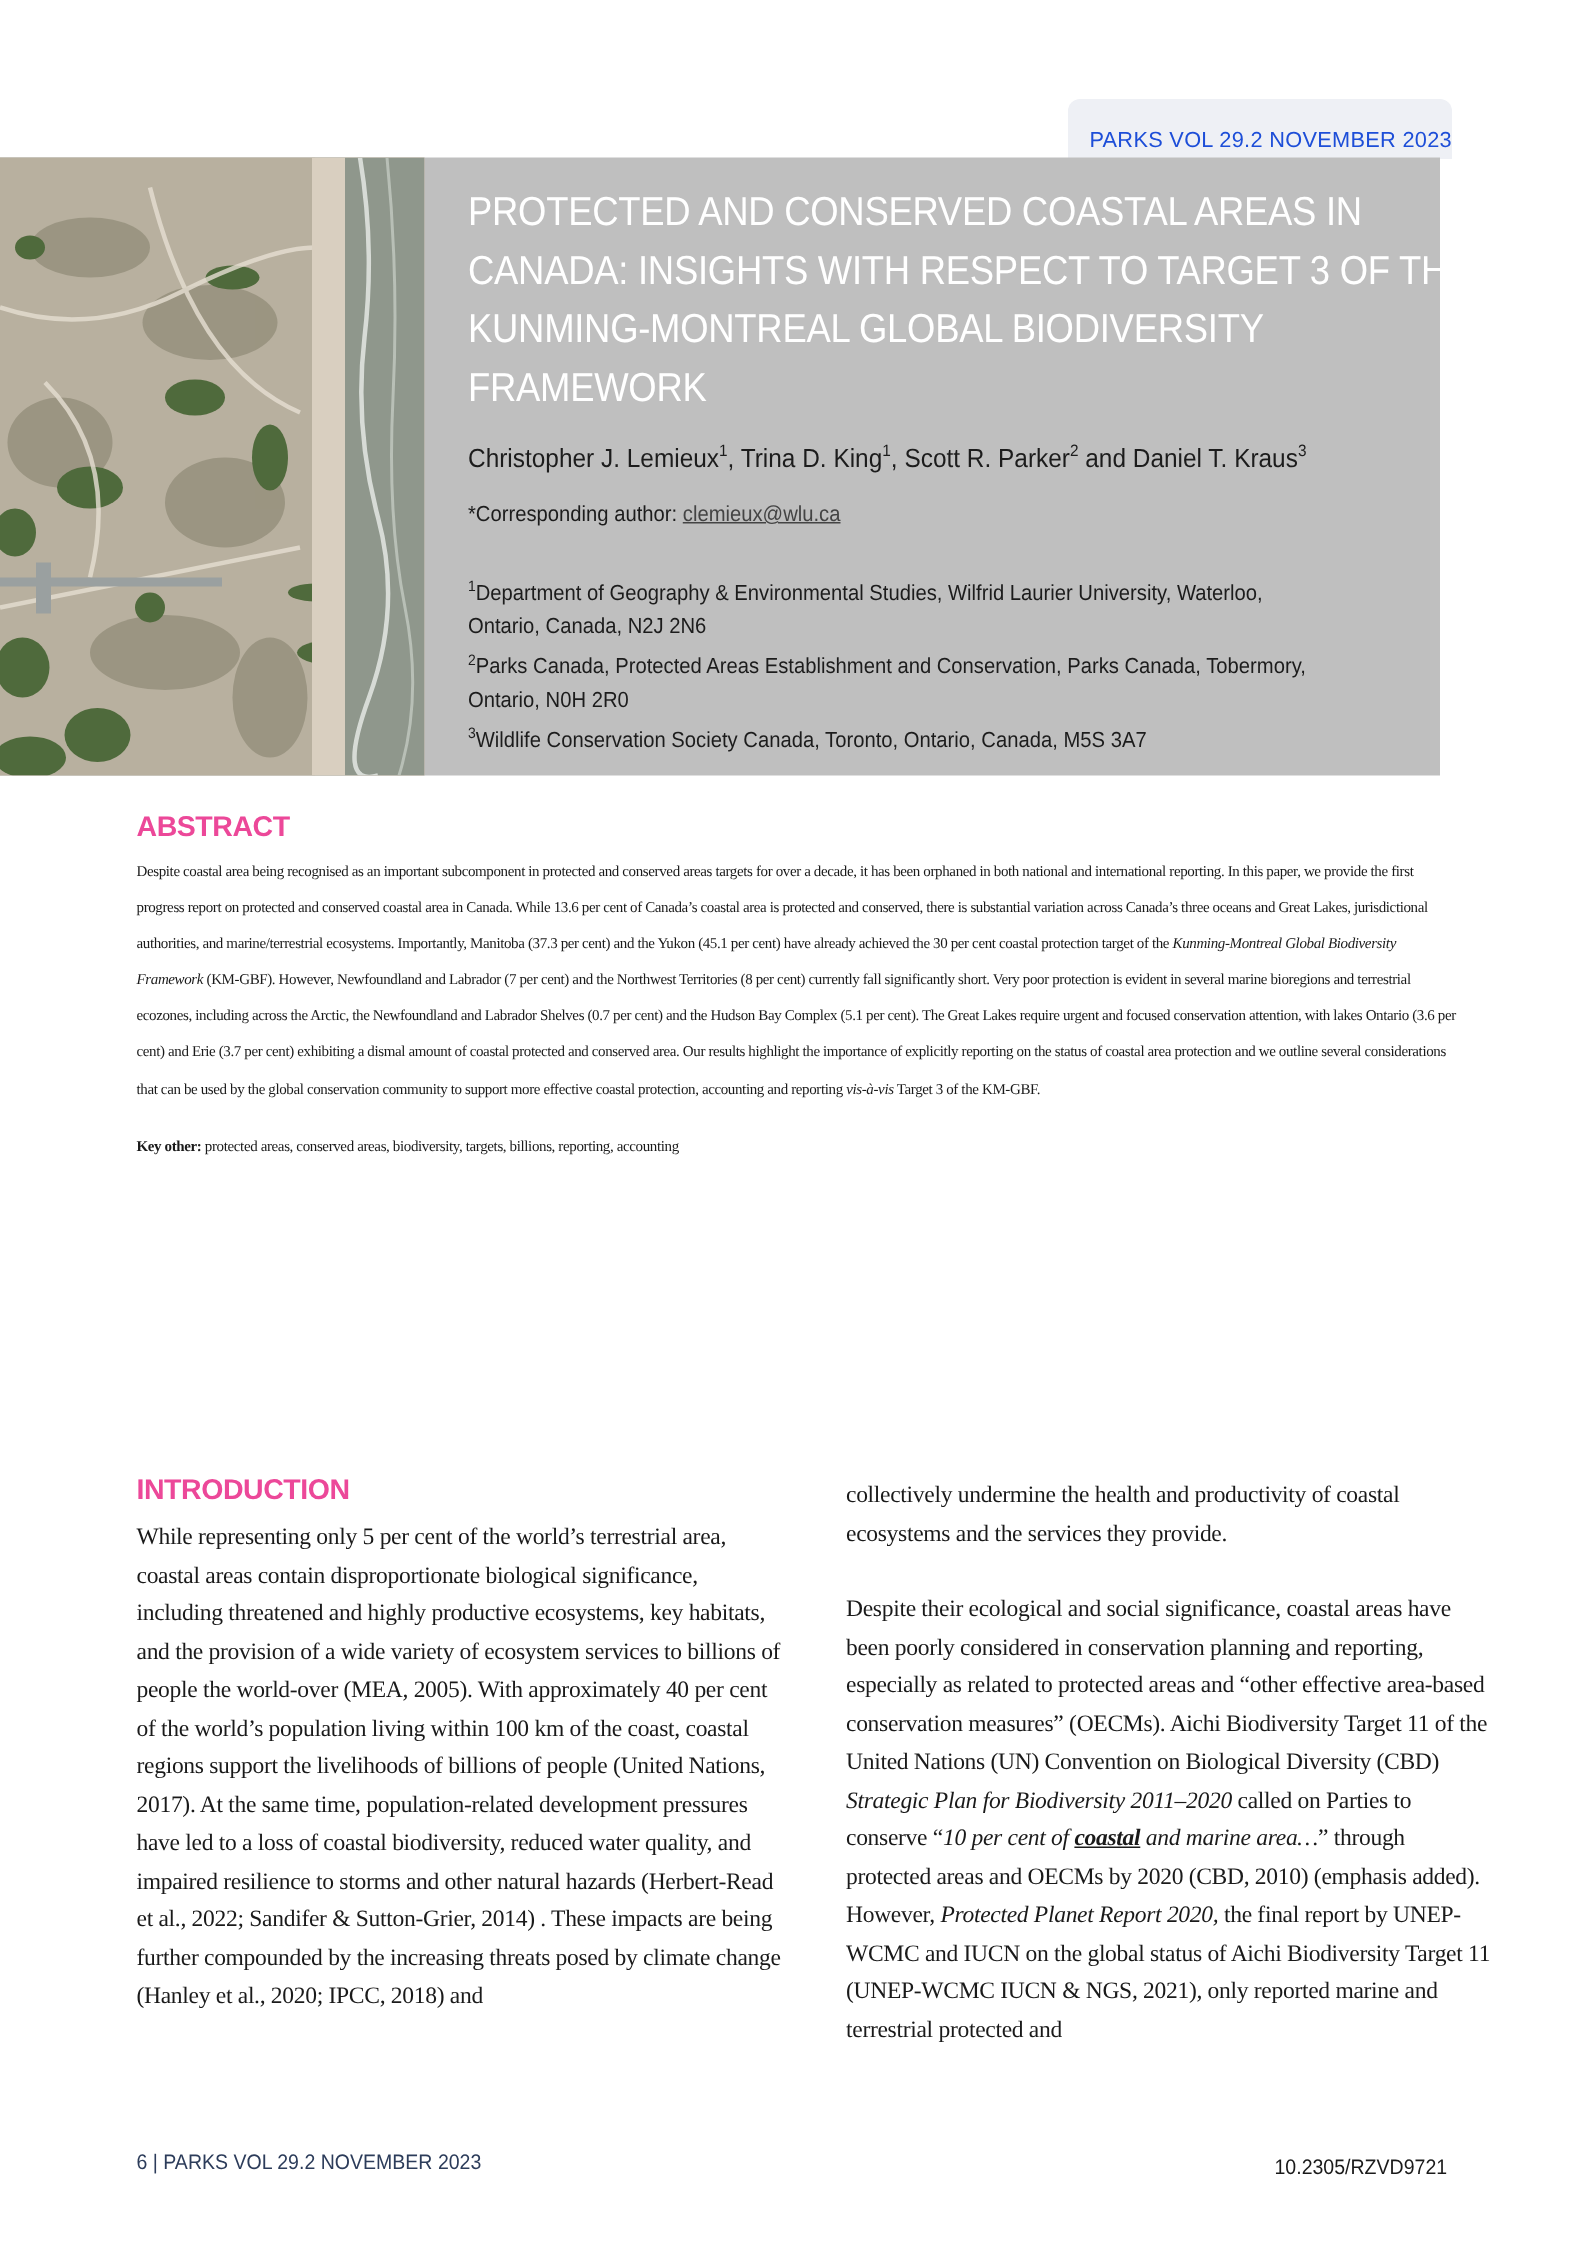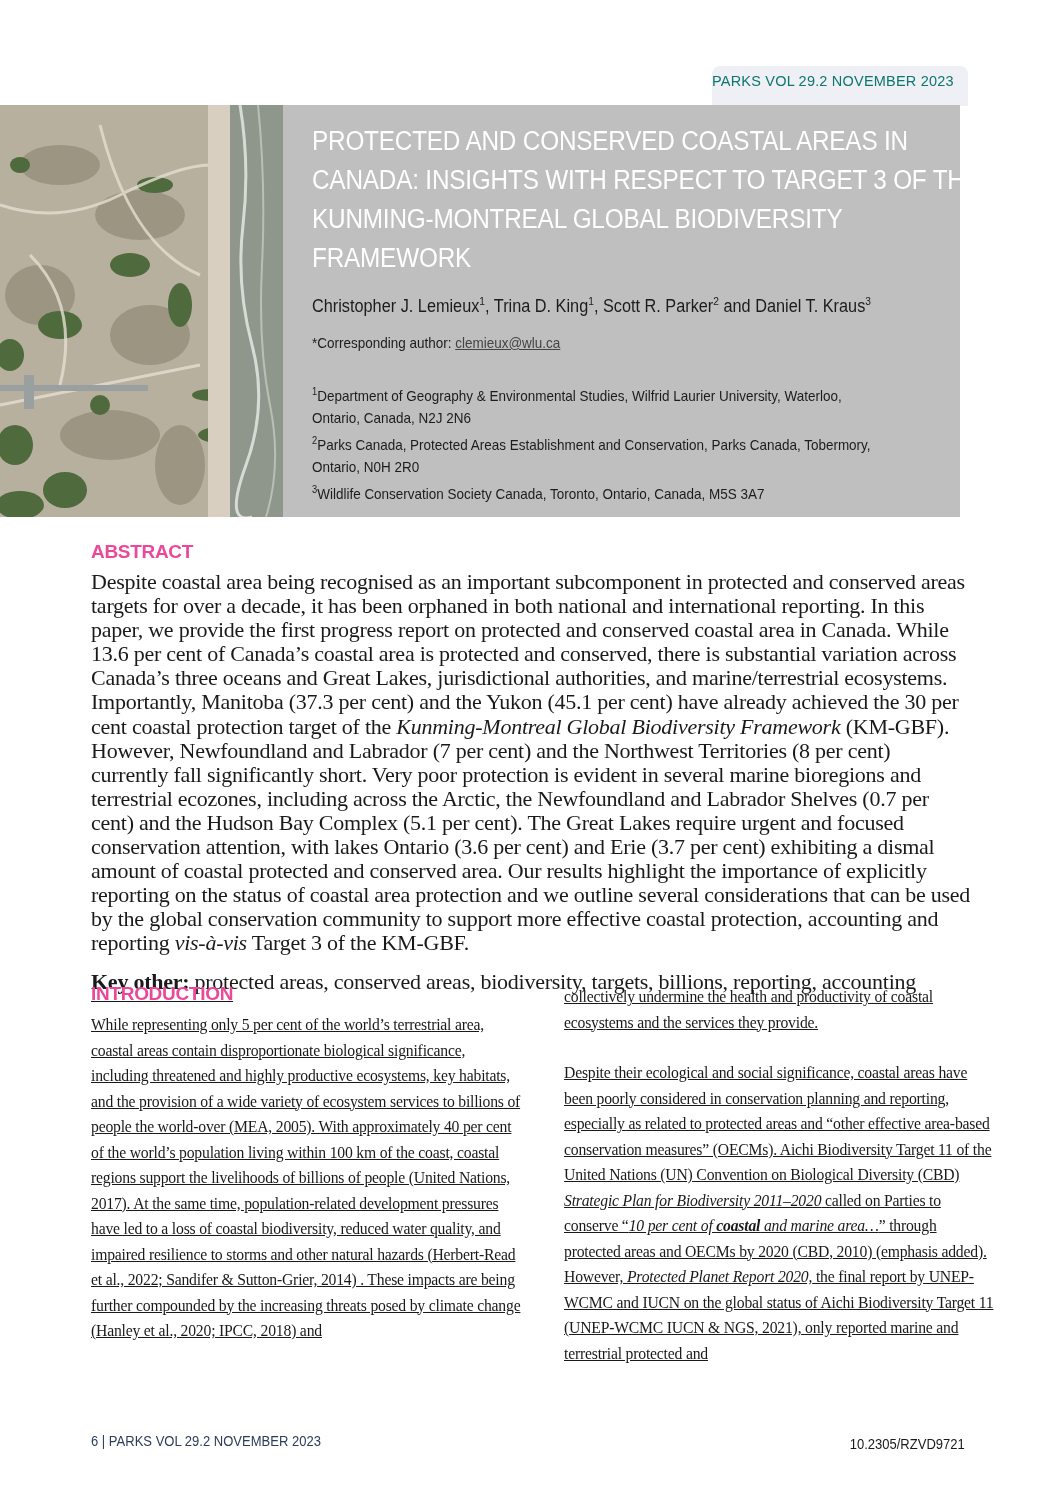--- a/index.html
+++ b/index.html
@@ -1,34 +1,34 @@
 <!DOCTYPE html>
 <html><head>
 <meta charset="utf-8">
 <style>
   html, body { margin:0; padding:0; background:#ffffff; }
   body { width:1058px; height:1497px; position:relative; overflow:hidden; font-family:"Liberation Serif", serif; color:#1a1a1a; }
-  .journal-tab { position:absolute; left:712px; top:66px; width:256px; height:40px; background:#eef0f5; border-radius:8px 8px 0 0; box-sizing:border-box; padding-top:7px; text-align:left; font-family:"Liberation Sans", sans-serif; font-size:14.5px; color:#0f766e; letter-spacing:0.2px; }
+  .journal-tab { position:absolute; left:712px; top:66px; width:256px; height:40px; background:#eef0f5; border-radius:8px 8px 0 0; box-sizing:border-box; padding-top:20px; text-align:right; font-family:"Liberation Sans", sans-serif; font-size:14.5px; color:#1d4ed8; letter-spacing:0.2px; }
   .hero { position:absolute; left:0; top:105px; width:960px; height:412px; background:#bfbfbf; }
   .hero-photo { position:absolute; left:0; top:0; width:283px; height:412px; overflow:hidden; background:#b9b2a4; }
   .hero-photo svg { display:block; }
   .hero-text { position:absolute; left:312px; top:0; width:720px; }
   .title { margin:17px 0 0 0; font-family:"Liberation Sans", sans-serif; font-weight:normal; color:#ffffff; font-size:27px; line-height:39px; letter-spacing:-0.2px; transform:scaleX(0.9); transform-origin:left top; width:760px; }
   .authors { position:absolute; top:190px; left:0; font-family:"Liberation Sans", sans-serif; font-size:17.5px; color:#1c1c1c; white-space:nowrap; transform:scaleX(0.93); transform-origin:left top; }
   .authors sup { font-size:11px; }
   .corresp { position:absolute; top:230px; left:0; font-family:"Liberation Sans", sans-serif; font-size:14.5px; color:#1c1c1c; white-space:nowrap; transform:scaleX(0.93); transform-origin:left top; }
   .corresp a { color:#444; text-decoration:underline; }
   .affils { position:absolute; top:276px; left:0; font-family:"Liberation Sans", sans-serif; font-size:14.5px; line-height:22.5px; color:#1c1c1c; width:700px; transform:scaleX(0.93); transform-origin:left top; }
   .affils div { white-space:nowrap; }
   .affils sup { font-size:10px; }
   h2 { font-family:"Liberation Sans", sans-serif; font-weight:bold; font-size:19px; margin:0; color:#ec4899; letter-spacing:-0.3px; }
   .abstract { position:absolute; left:91px; top:541px; width:880px; }
-  .abstract p { margin:7px 0 0 0; font-size:22px; line-height:24.1px; letter-spacing:-0.25px; }
+  .abstract p { margin:7px 0 0 0; font-size:10px; line-height:24.1px; letter-spacing:-0.25px; }
   .keywords { margin-top:14px !important; }
-  .col { position:absolute; top:983px; width:430px;text-decoration:underline; }
+  .col { position:absolute; top:983px; width:430px; }
   .col-left { left:91px; }
   .col-right { left:564px; top:984px; }
   .col p { margin:7px 0 0 0; font-size:15.7px; line-height:25.5px; letter-spacing:-0.2px; }
   .col-right p:first-child { margin-top:0; }
   .col-right p + p { margin-top:25px; }
   .footer-left { position:absolute; left:91px; top:1433px; font-family:"Liberation Sans", sans-serif; font-size:14px; color:#2c3c5a; transform:scaleX(0.93); transform-origin:left top; }
   .footer-right { position:absolute; right:93px; top:1436px; font-family:"Liberation Sans", sans-serif; font-size:14px; color:#1a1a1a; transform:scaleX(0.93); transform-origin:right top; }
 </style>
 </head>
 <body>

